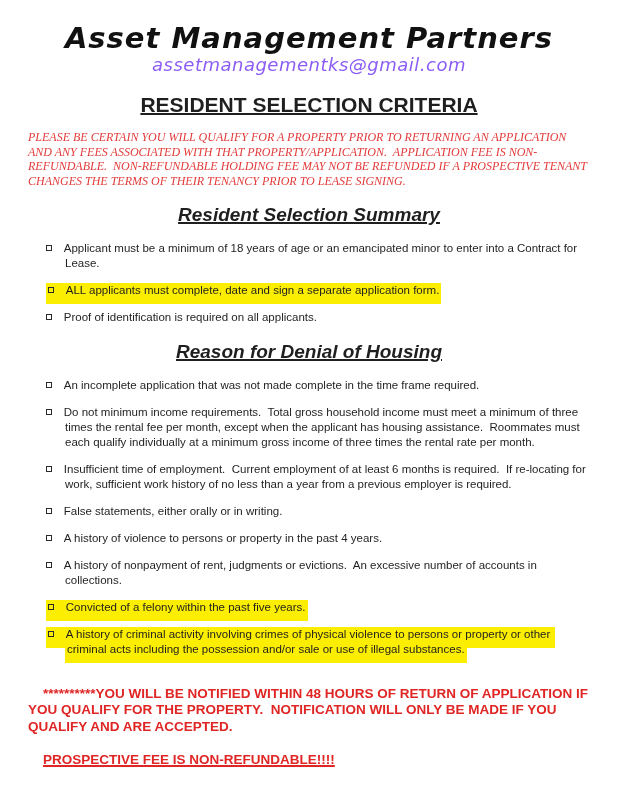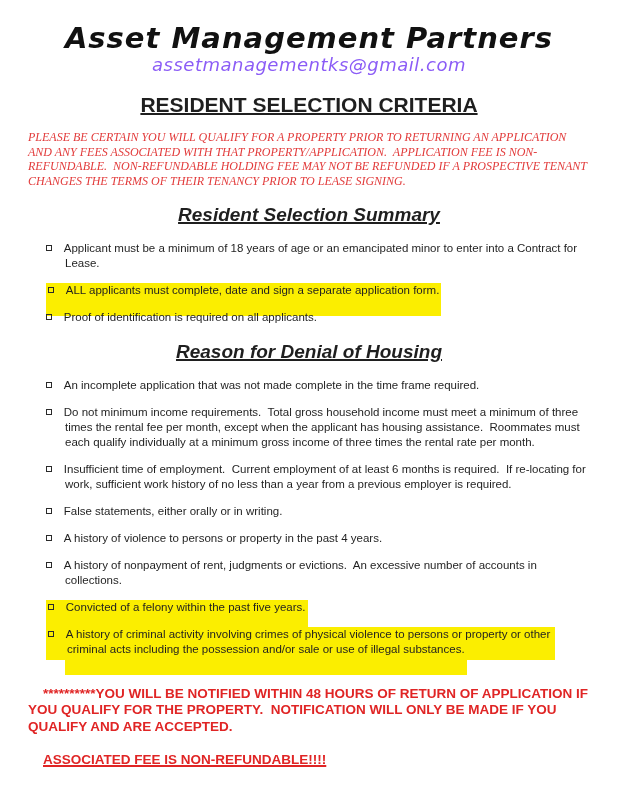--- a/index.html
+++ b/index.html
@@ -46,21 +46,21 @@
   }
   .li-text{white-space:pre-wrap;}
   .bullet{
     display:inline-block;width:6px;height:6px;
     border:1.2px solid #2a2a2a;box-sizing:border-box;
     margin-right:11.8px;position:relative;top:-1px;
   }
   .hl-yellow .hl-wrap{
     background:#fbee00;
     box-decoration-break:clone;-webkit-box-decoration-break:clone;
-    padding:1px 2px 20px 2px;
+    padding:1px 2px 8px 2px;
   }
   
   .notice-qualify{
     margin-top:3px;color:#e02525;
     font-size:13.5px;font-weight:600;line-height:16.5px;white-space:pre-wrap;
   }
   .notice-qualify .emphasis{
     font-weight:bold;text-decoration:underline;text-decoration-thickness:1.5px;
   }
 </style>
@@ -120,16 +120,16 @@
     <div class="li hl-yellow">
       <span class="hl-wrap"><span class="bullet"></span><span class="li-text">Convicted of a felony within the past five years.</span></span>
     </div>
     <div class="li hl-yellow">
       <span class="hl-wrap"><span class="bullet"></span><span class="li-text">A history of criminal activity involving crimes of physical violence to persons or property or other criminal acts including the possession and/or sale or use of illegal substances.</span></span>
     </div>
   </div>
 
   <div class="notice-qualify">
     <span>**********YOU WILL BE NOTIFIED WITHIN 48 HOURS OF RETURN OF APPLICATION IF YOU QUALIFY FOR THE PROPERTY.  NOTIFICATION WILL ONLY BE MADE IF YOU QUALIFY AND ARE ACCEPTED.</span><br>
-    <span class="emphasis">ASSOCIATED FEE IS NON-REFUNDABLE!!!!</span>
+    <span class="emphasis">PROSPECTIVE FEE IS NON-REFUNDABLE!!!!</span>
   </div>
 
 </div>
 
 </body></html>

